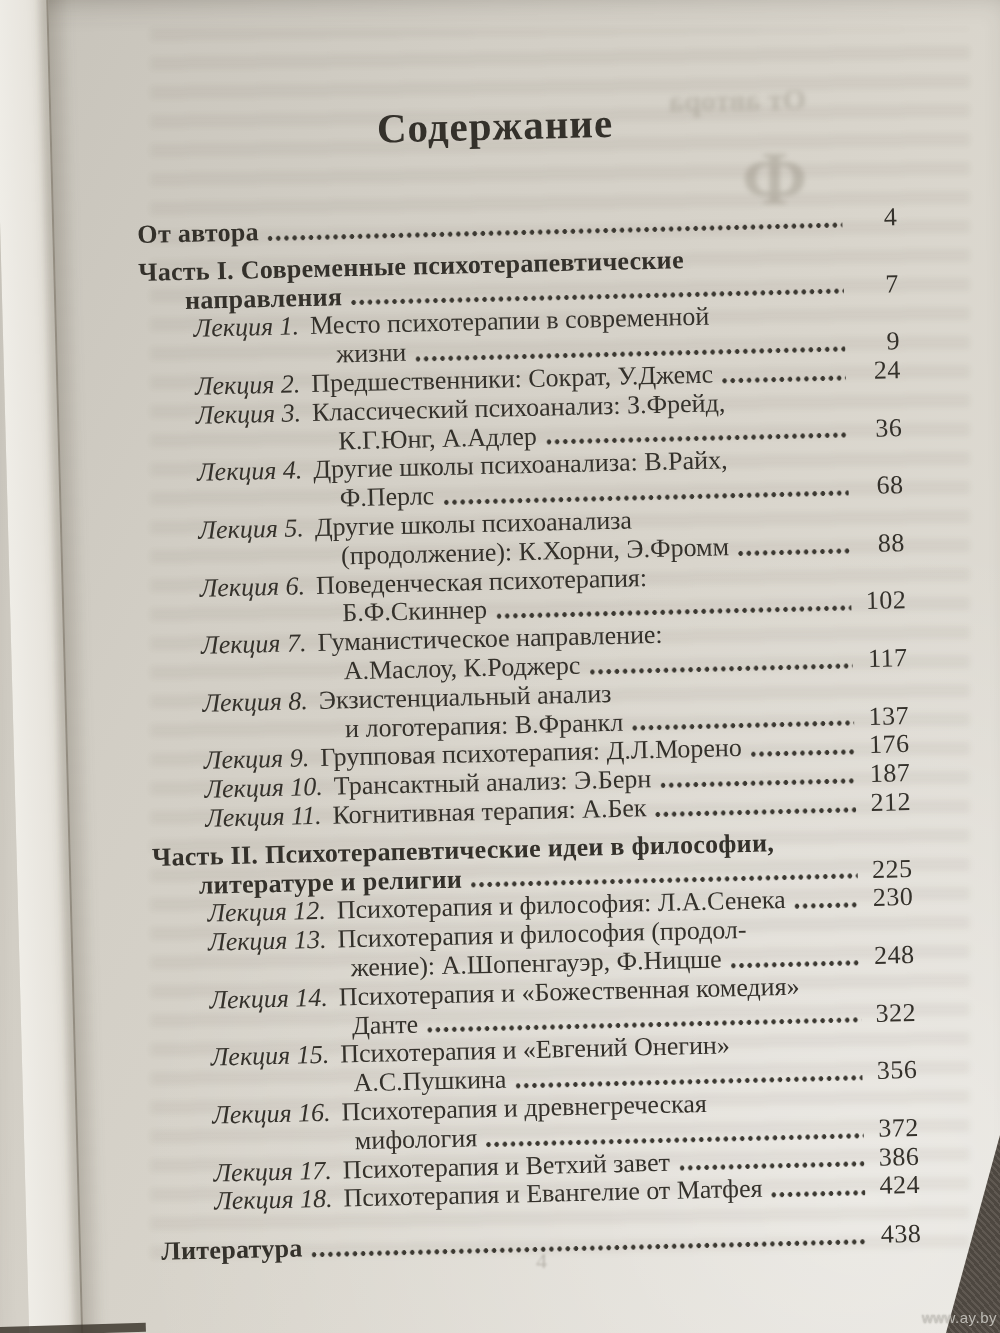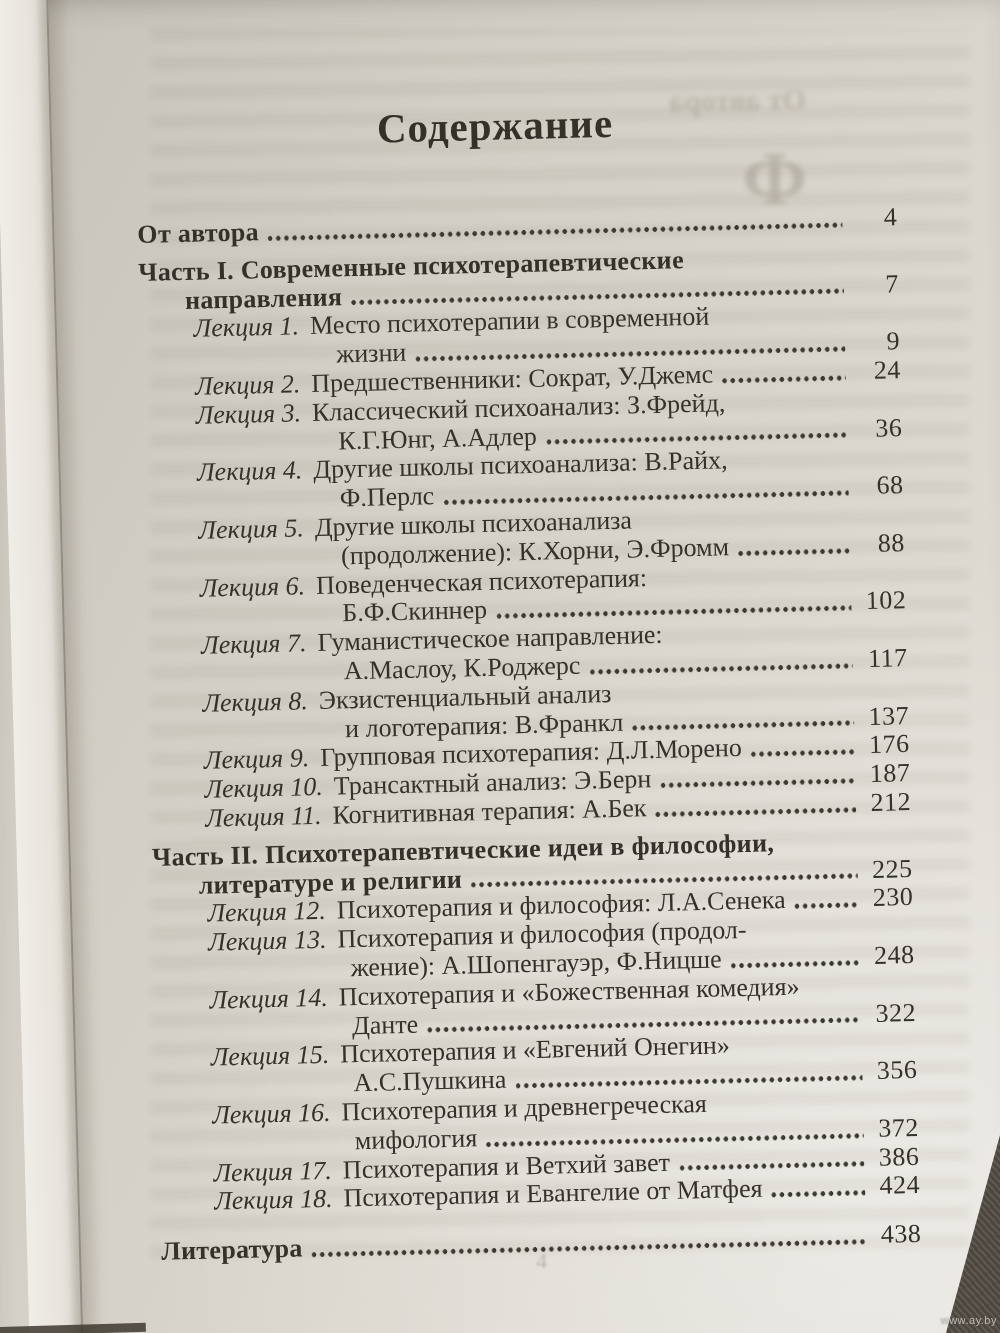--- a/index.html
+++ b/index.html
@@ -74,21 +74,21 @@
   .corner{position:absolute;right:0;bottom:0;width:54px;height:198px;
     background:
       repeating-linear-gradient(48deg, rgba(255,255,255,.06) 0 2px, rgba(0,0,0,.10) 2px 5px),
       #564f47;
     clip-path:polygon(100% 0,100% 100%,0 100%);}
   .bottom-sliver{position:absolute;left:-4px;bottom:-3px;width:150px;height:9px;
     background:rgba(62,56,47,.85);transform:rotate(-1.6deg);transform-origin:left bottom;}
 
   .watermark{position:absolute;right:3px;bottom:7px;
     font-family:"Liberation Sans","DejaVu Sans",sans-serif;
-    font-size:11px;color:#c9c7c1;letter-spacing:.5px;opacity:.9;
+    font-size:15px;color:#c9c7c1;letter-spacing:.5px;opacity:.9;
     text-shadow:0 0 2px rgba(80,74,64,.6);}
 </style>
 </head>
 <body>
 
 <div id="stage">
   <div class="photo-bg"></div>
 
   <div class="page"></div>
   <div class="edge-strip"></div>

